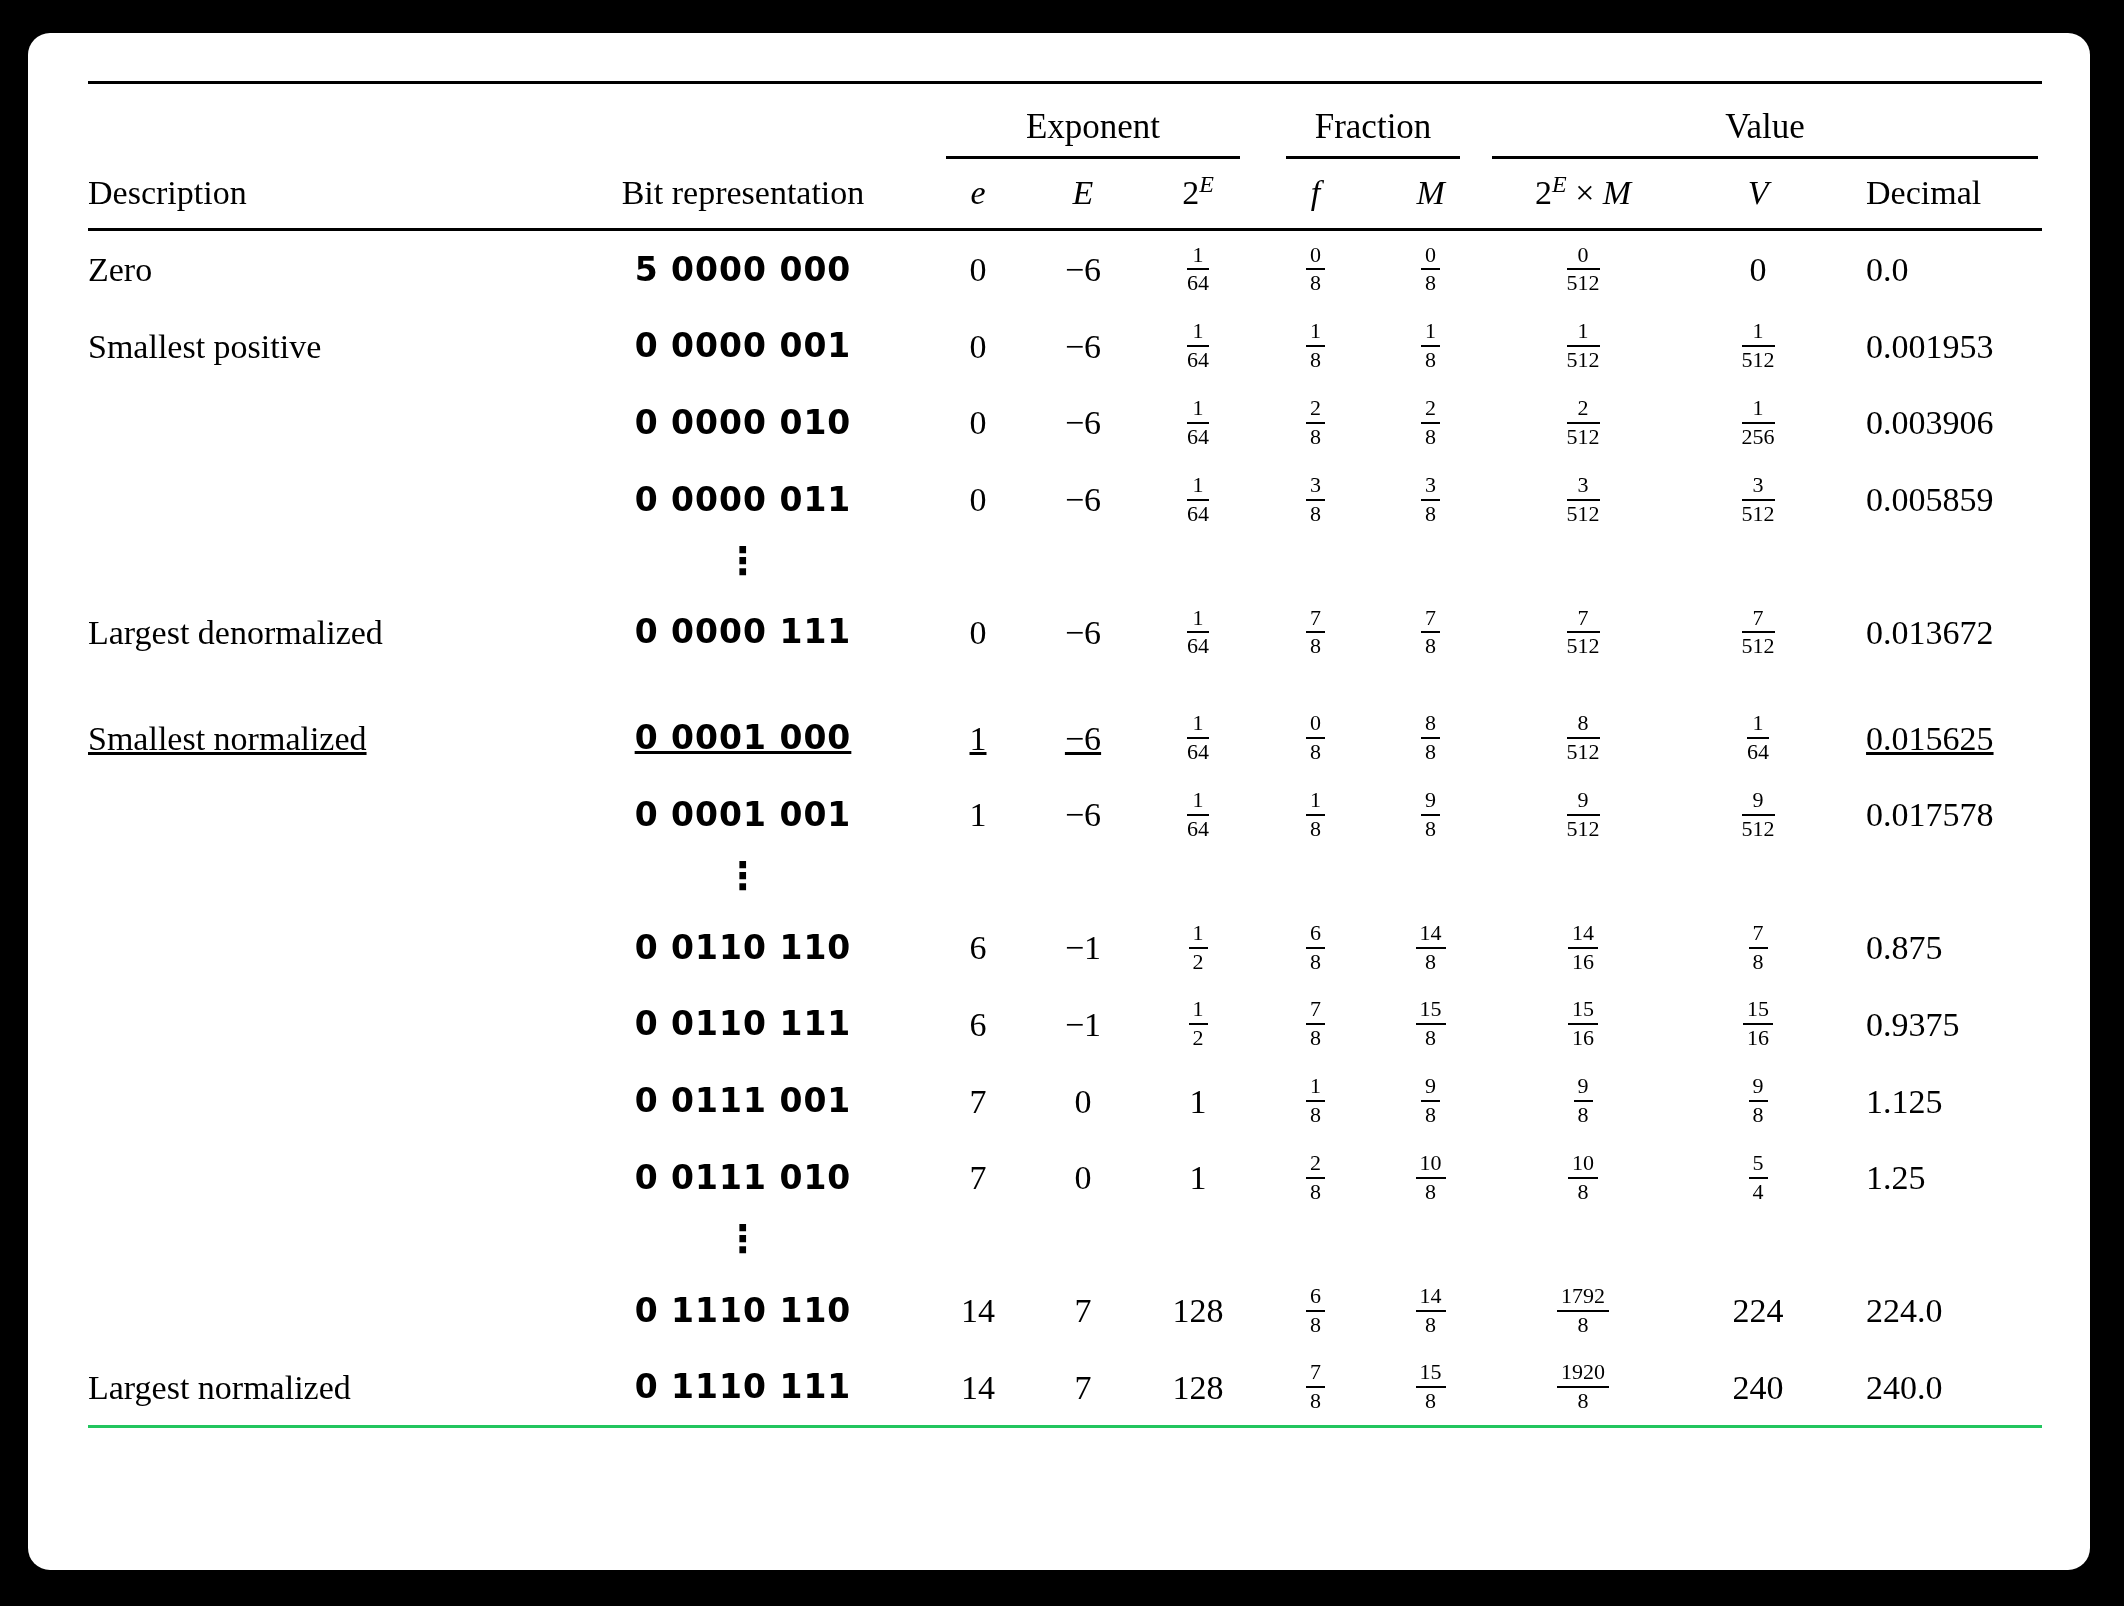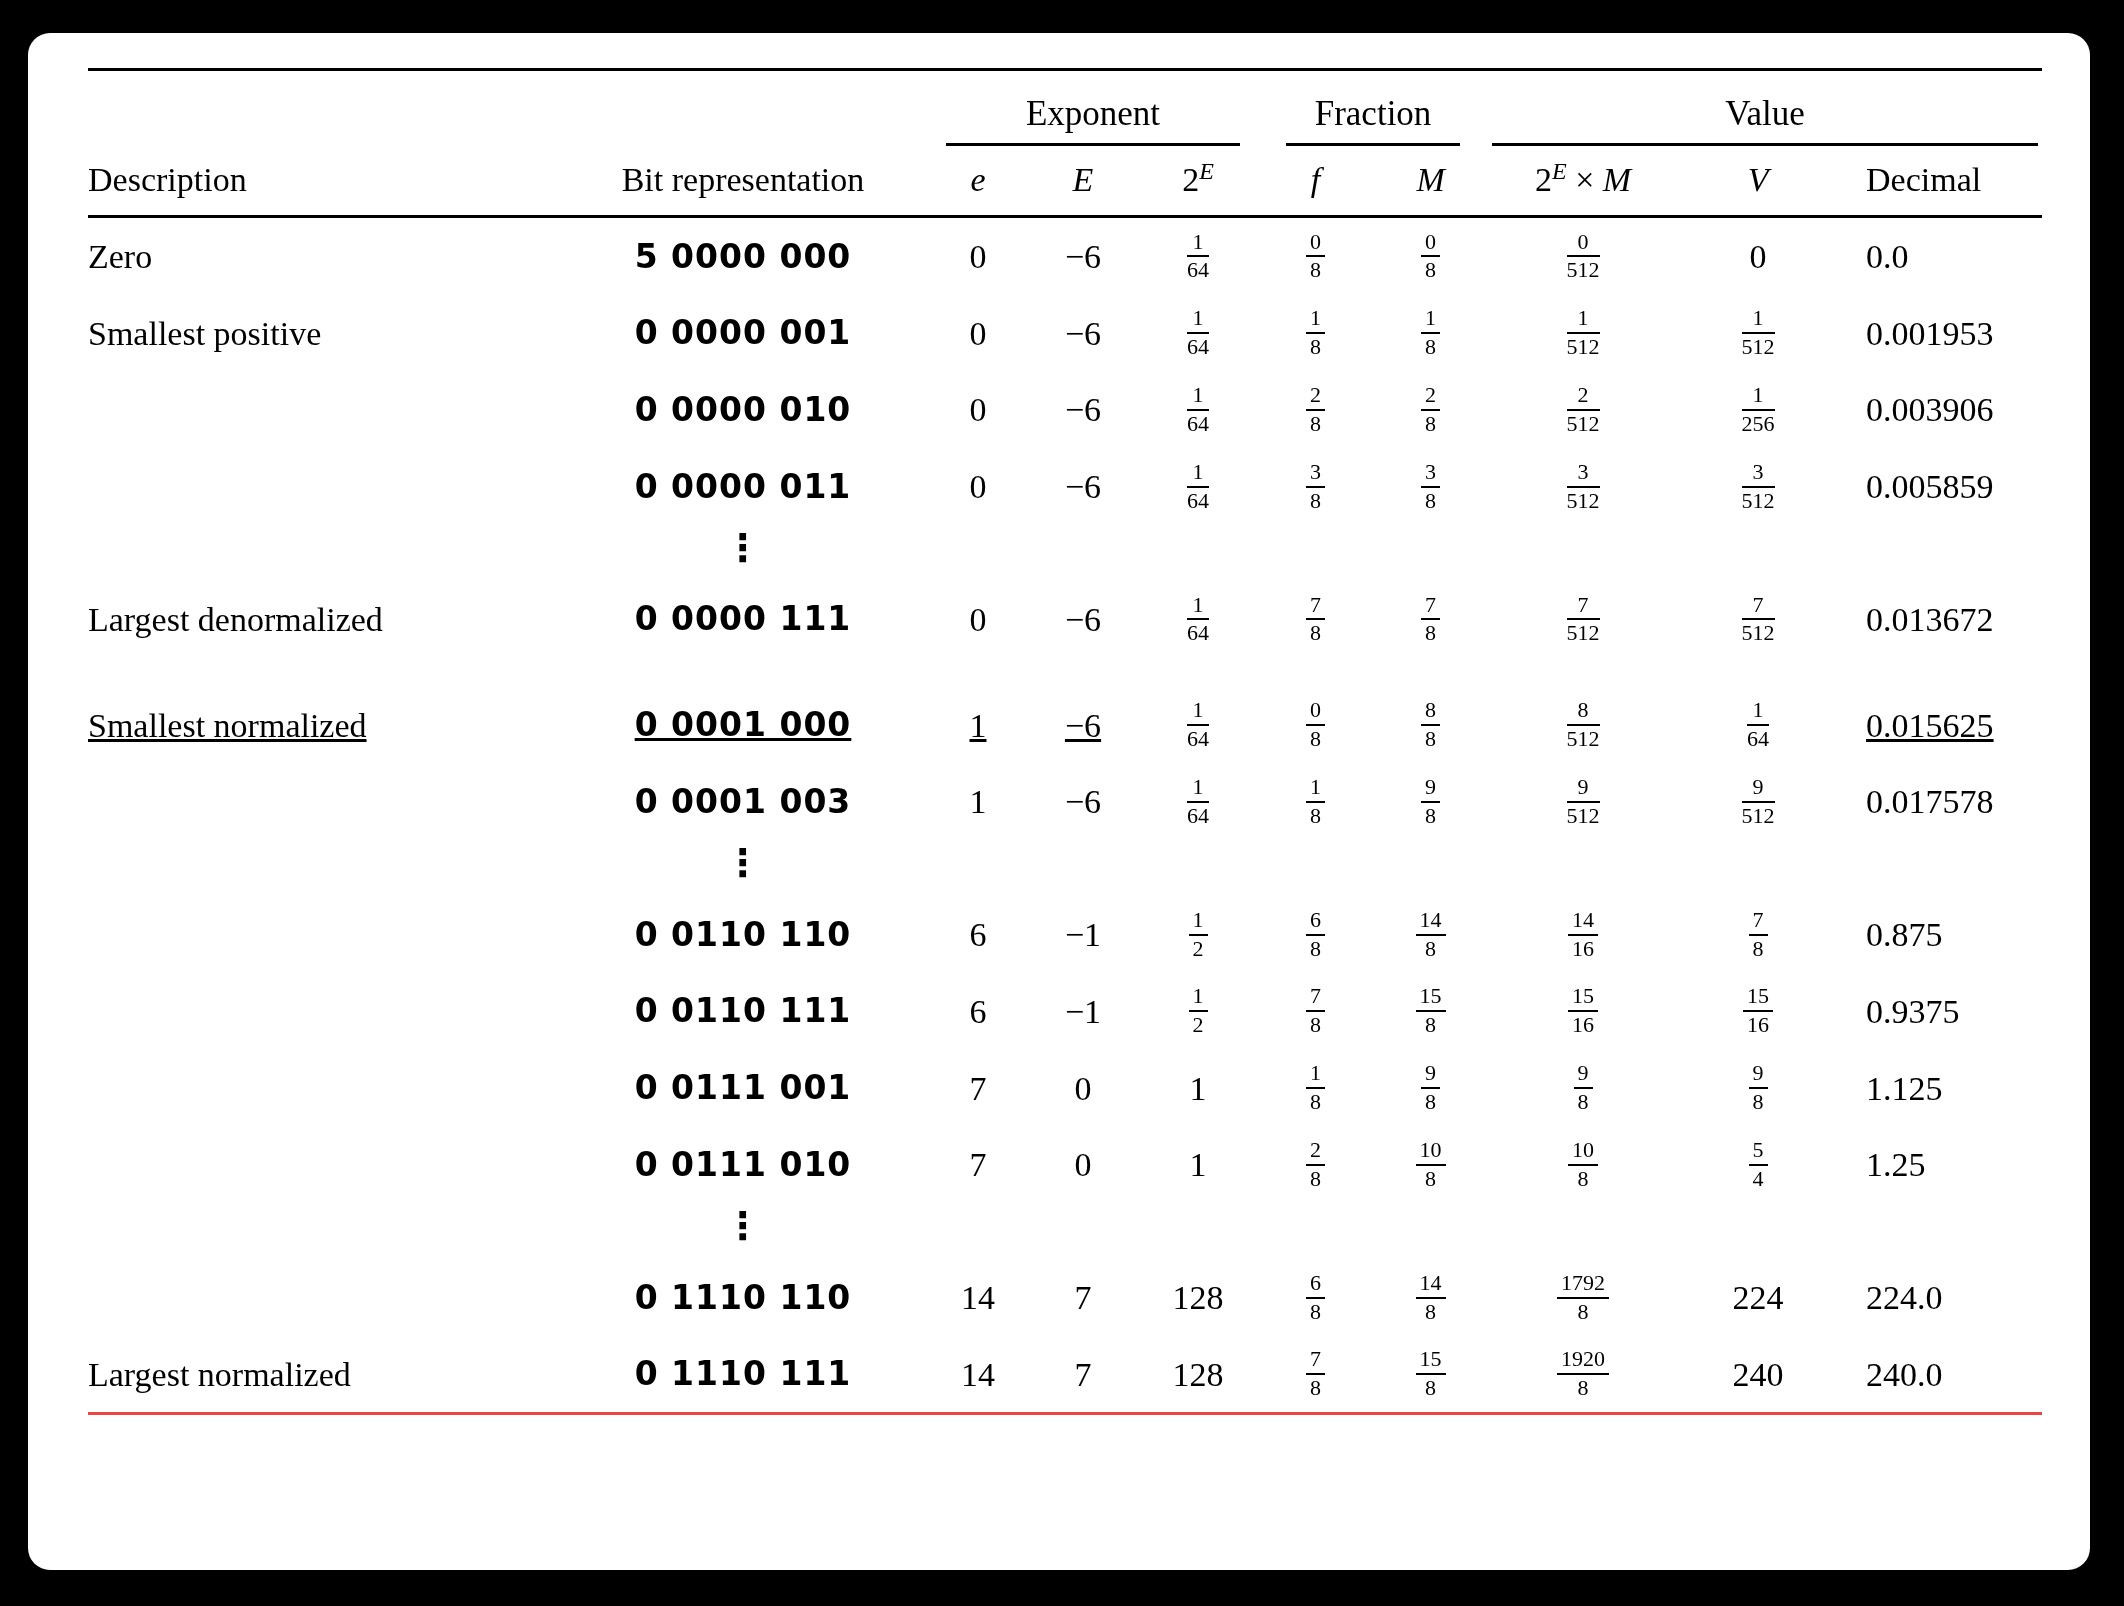--- a/index.html
+++ b/index.html
@@ -9,21 +9,21 @@
     background:#000; overflow:hidden;
     font-family:"Liberation Serif", serif; color:#000;
   }
   .card {
     position:absolute; left:28px; top:33px;
     width:2062px; height:1537px;
     background:#fff; border-radius:22px;
   }
   .table-area { position:absolute; left:60px; top:35px; width:1954px; }
 
-  table.fp { width:100%; border-collapse:collapse; border-top:3px solid #000; border-bottom:3px solid #ef4444; table-layout:fixed; }
+  table.fp { width:100%; border-collapse:collapse; border-top:3px solid #000; border-bottom:3px solid #22c55e; table-layout:fixed;margin-top:13px; }
 
   thead th { font-weight:normal; vertical-align:bottom; }
   tr.group-row th { padding-top:24px; }
   .grp { display:block; text-align:center; font-size:35px; line-height:1.1; padding-bottom:9px; border-bottom:3px solid #000; }
   .g-exp  { margin:0 18px; }
   .g-frac { margin:0 28px; }
   .g-val  { margin:0 4px; }
 
   tr.col-row th { font-size:34px; line-height:1.15; text-align:center; padding:14px 0 16px; border-bottom:3px solid #000; }
   tr.col-row th.h-desc { text-align:left; }
@@ -165,21 +165,21 @@
               <td class="c-E">−6</td>
               <td class="c-pow"><span class="frac"><span class="num">1</span><span class="den">64</span></span></td>
               <td class="c-f"><span class="frac"><span class="num">0</span><span class="den">8</span></span></td>
               <td class="c-M"><span class="frac"><span class="num">8</span><span class="den">8</span></span></td>
               <td class="c-prod"><span class="frac"><span class="num">8</span><span class="den">512</span></span></td>
               <td class="c-V"><span class="frac"><span class="num">1</span><span class="den">64</span></span></td>
               <td class="c-dec">0.015625</td>
             </tr>
             <tr>
               <td class="c-desc"></td>
-              <td class="c-bits">0 0001 003</td>
+              <td class="c-bits">0 0001 001</td>
               <td class="c-e">1</td>
               <td class="c-E">−6</td>
               <td class="c-pow"><span class="frac"><span class="num">1</span><span class="den">64</span></span></td>
               <td class="c-f"><span class="frac"><span class="num">1</span><span class="den">8</span></span></td>
               <td class="c-M"><span class="frac"><span class="num">9</span><span class="den">8</span></span></td>
               <td class="c-prod"><span class="frac"><span class="num">9</span><span class="den">512</span></span></td>
               <td class="c-V"><span class="frac"><span class="num">9</span><span class="den">512</span></span></td>
               <td class="c-dec">0.017578</td>
             </tr>
             <tr class="dots-row">

